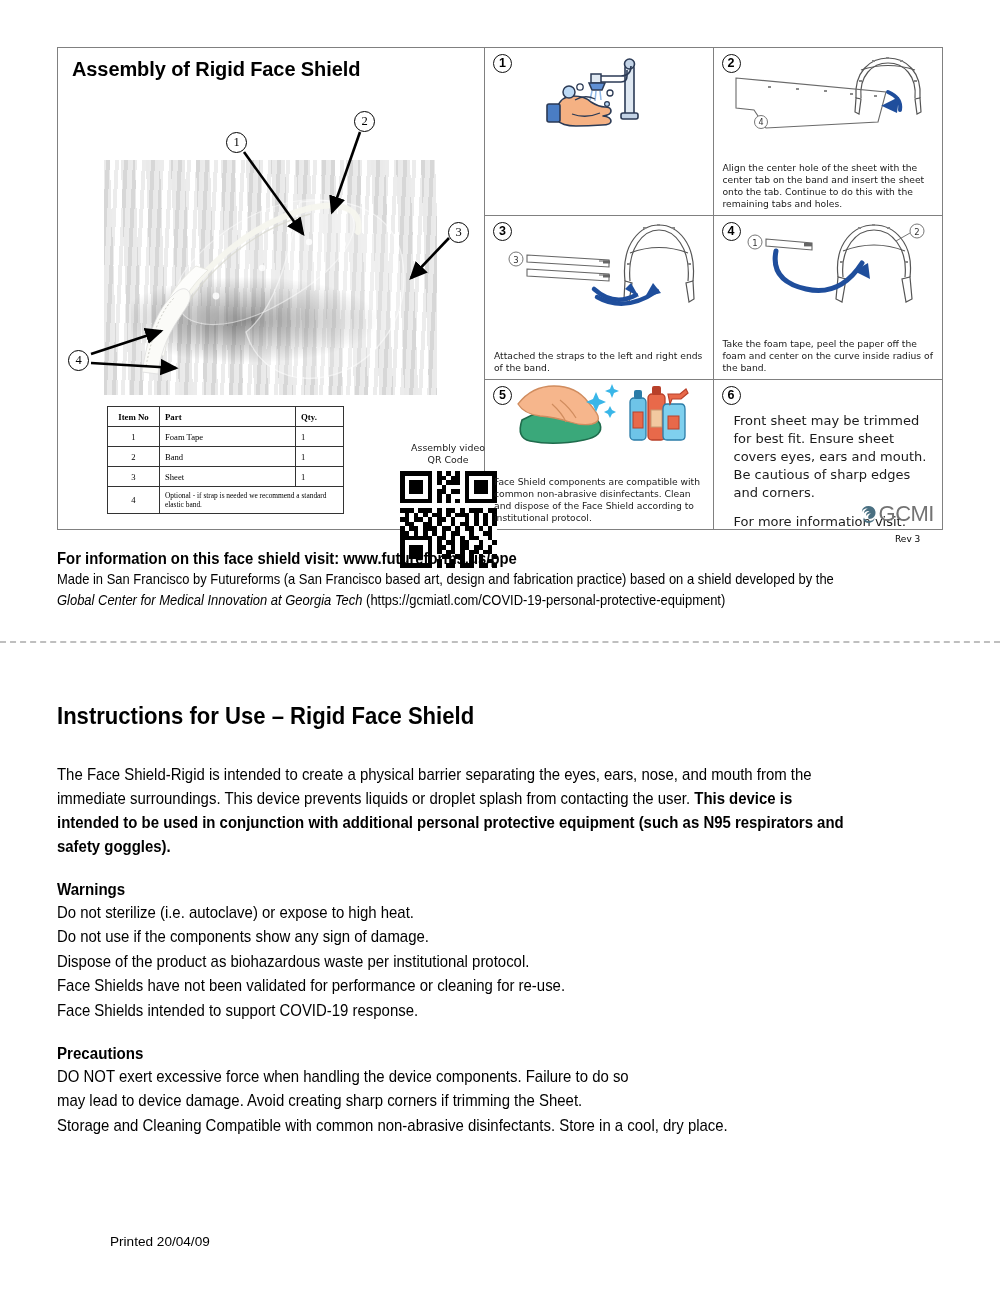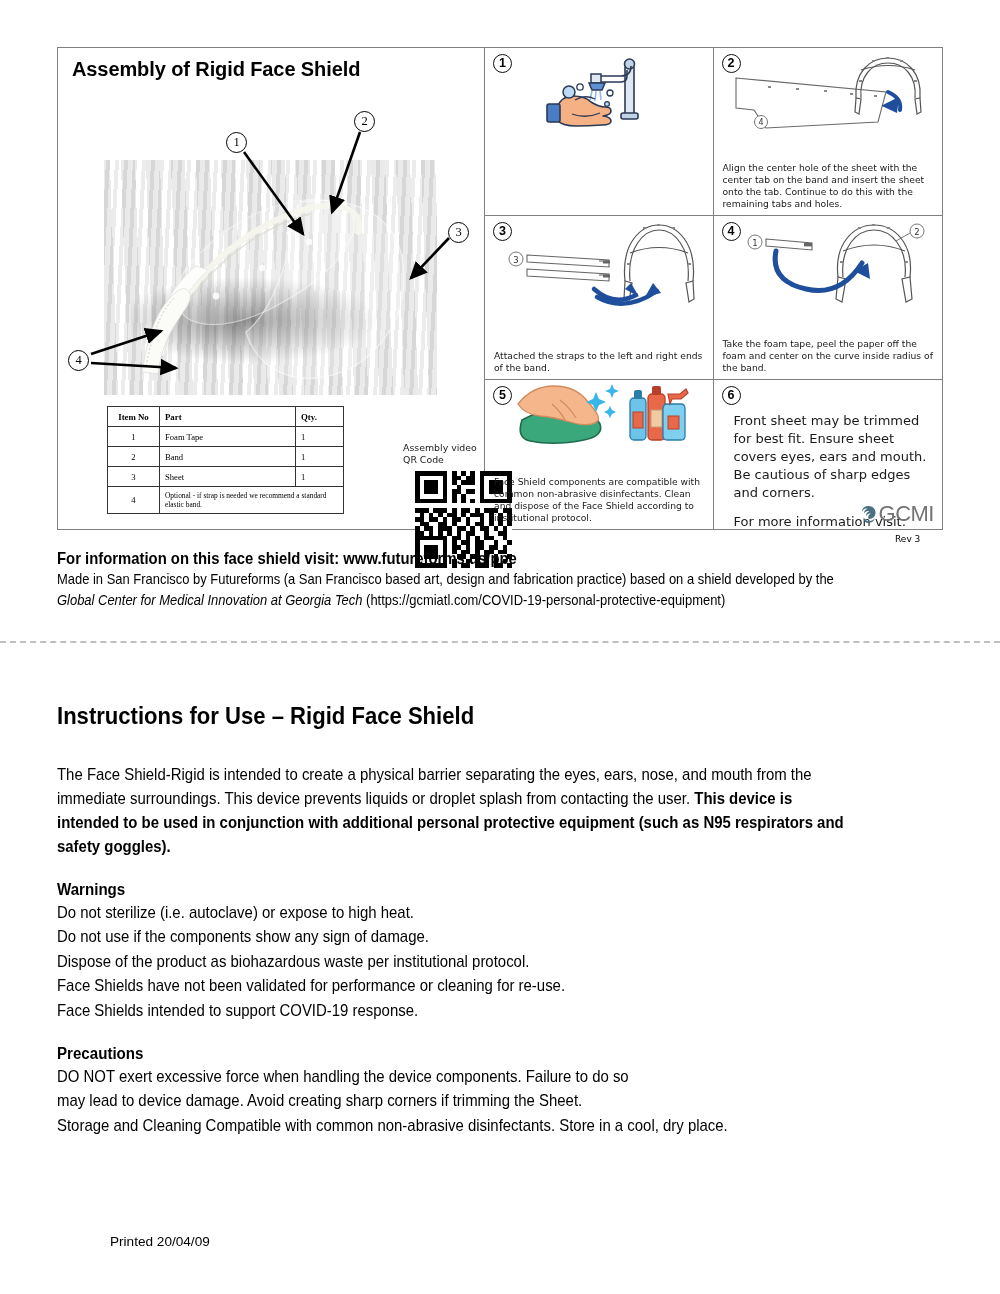--- a/index.html
+++ b/index.html
@@ -137,23 +137,23 @@
   }
   .parts-table th { font-weight:bold; font-size:8.8px; }
   .parts-table .c-no { width:52px; text-align:center; }
   .parts-table .c-qty { width:48px; }
   .parts-table td.c-no { text-align:center; }
   .note-cell { font-size:7.4px; line-height:9px; padding:2px 4px; }
 
   
   .qr-wrap {
     position:absolute;
-    left:345px; top:394px;
+    left:330px; top:394px;
     width:120px;
-    text-align:left;
+    text-align:center;
   }
   .qr-cap {
     font-size:9.4px; line-height:12px; color:#1a1a1a;
     font-family:"DejaVu Sans", sans-serif;
   }
   .qr-img { margin:5px auto 0; display:block; }
 
   
   .weblink { color:#2554b0; }
   .gcmi-logo {

